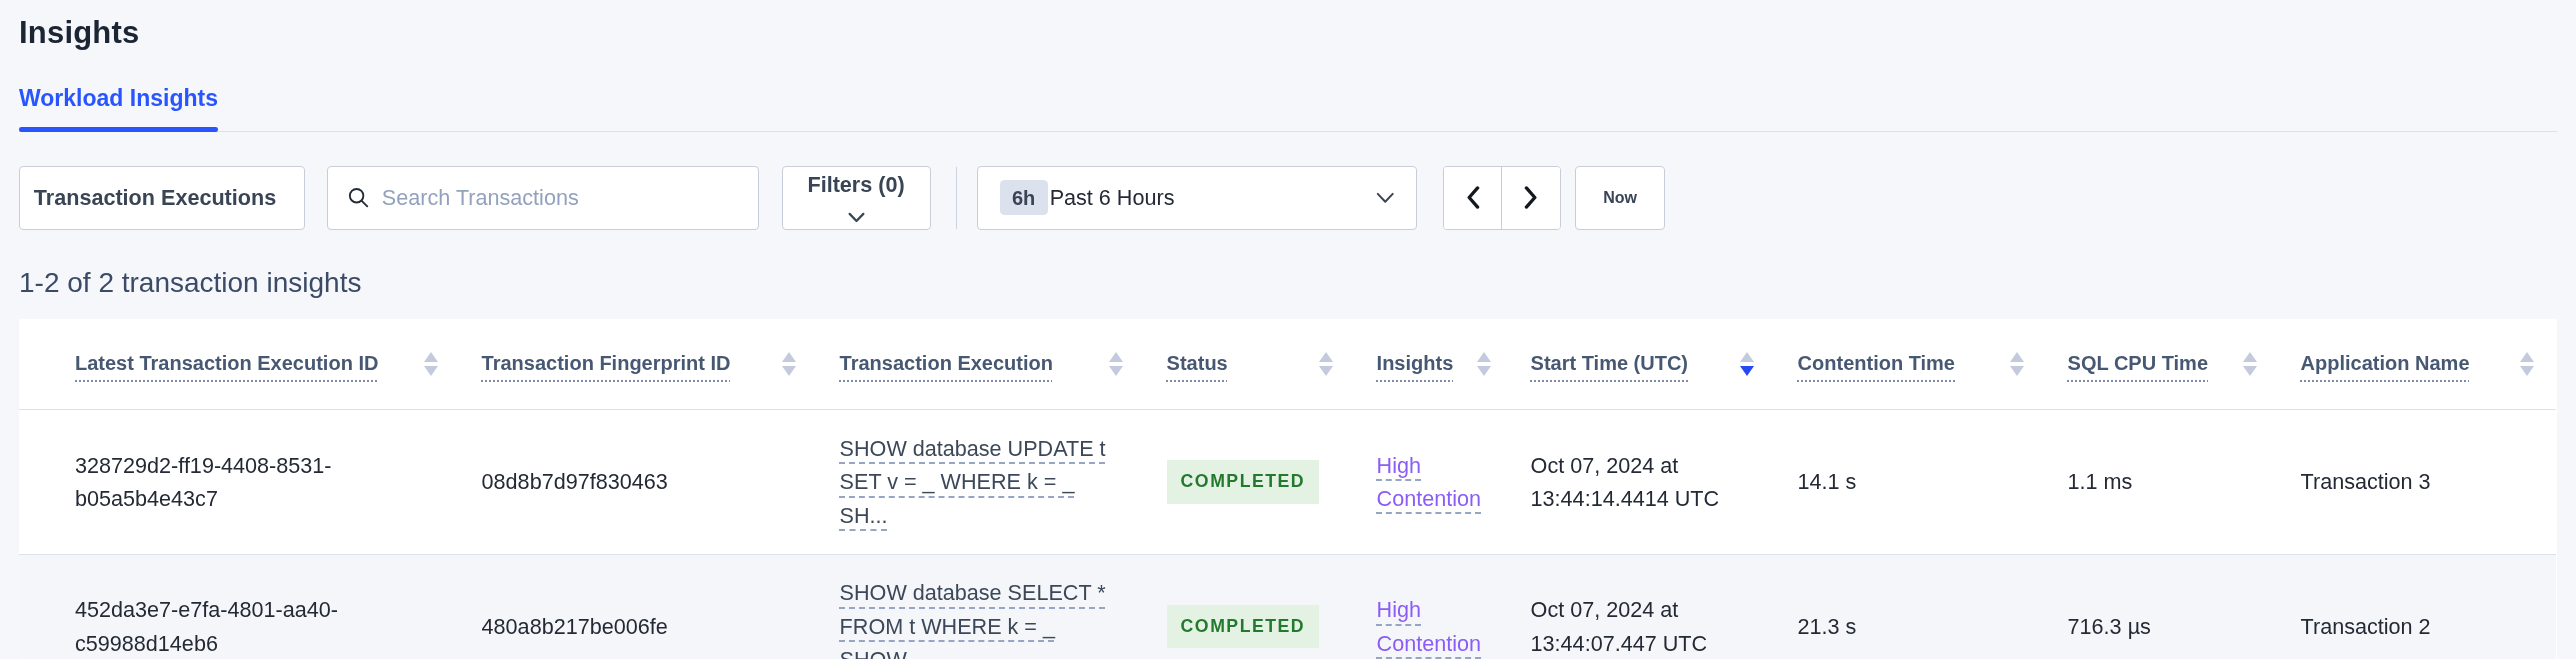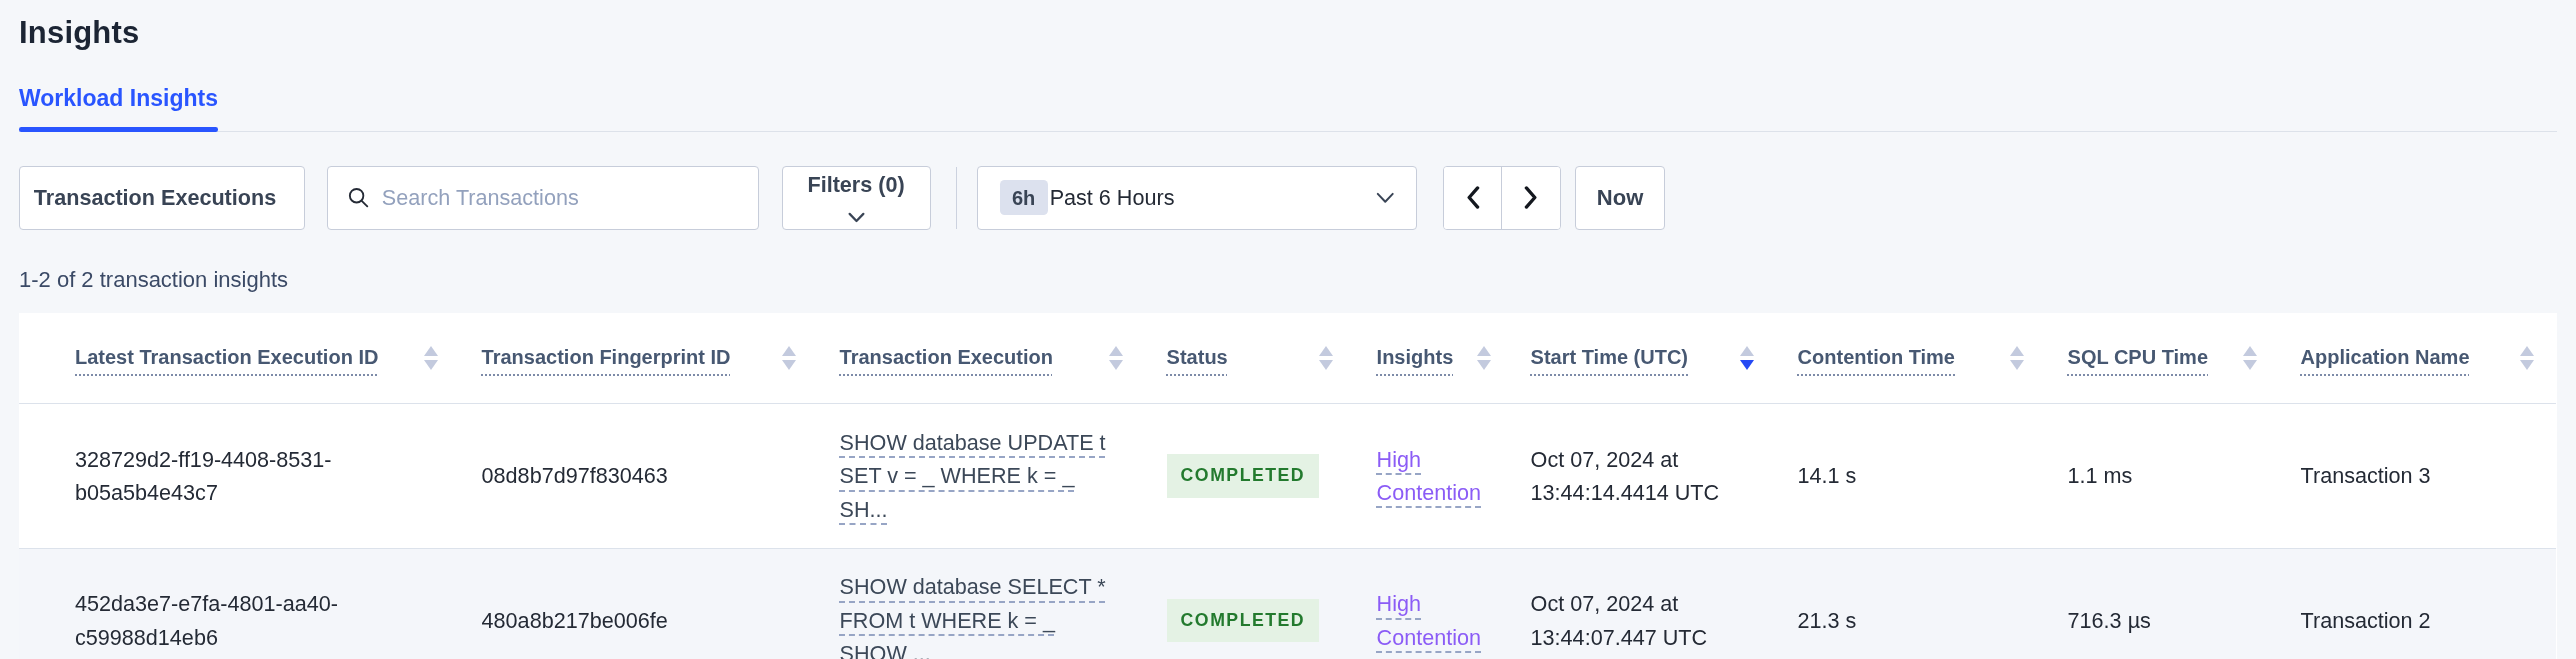--- a/index.html
+++ b/index.html
@@ -69,25 +69,25 @@
   .time-box .chev { margin-left: auto; }
   .pager { display: flex; margin-left: 26px; overflow: hidden; }
   .pager .pg-btn {
     width: 58px; height: 100%; background: #fff; border: none;
     display: flex; align-items: center; justify-content: center; cursor: pointer;
   }
   .pager .pg-btn:first-child { border-right: 1.5px solid #c7cdda; }
   .now-btn {
     margin-left: 14px; width: 90px;
     display: flex; align-items: center; justify-content: center;
-    font-size: 22px; font-weight: 600; color: #394455; cursor: pointer;
-  }
-
-  
-  .results { margin-top: 37px; font-size: 22px; font-weight: 500; color: #3b4a66; }
+    font-size: 16px; font-weight: 600; color: #394455; cursor: pointer;
+  }
+
+  
+  .results { margin-top: 37px; font-size: 28px; font-weight: 500; color: #3b4a66; }
 
   
   .card { margin-top: 20px; background: #ffffff; min-height: 363px; }
   table { width: 2537px; border-collapse: collapse; table-layout: fixed; }
   thead th {
     height: 91px; text-align: left; vertical-align: middle;
     border-bottom: 1.5px solid #dce2eb; padding: 0 21.6px;
   }
   th:first-child, td:first-child { padding-left: 56px; }
   .th-inner { display: flex; align-items: center; justify-content: space-between; gap: 24px; }

